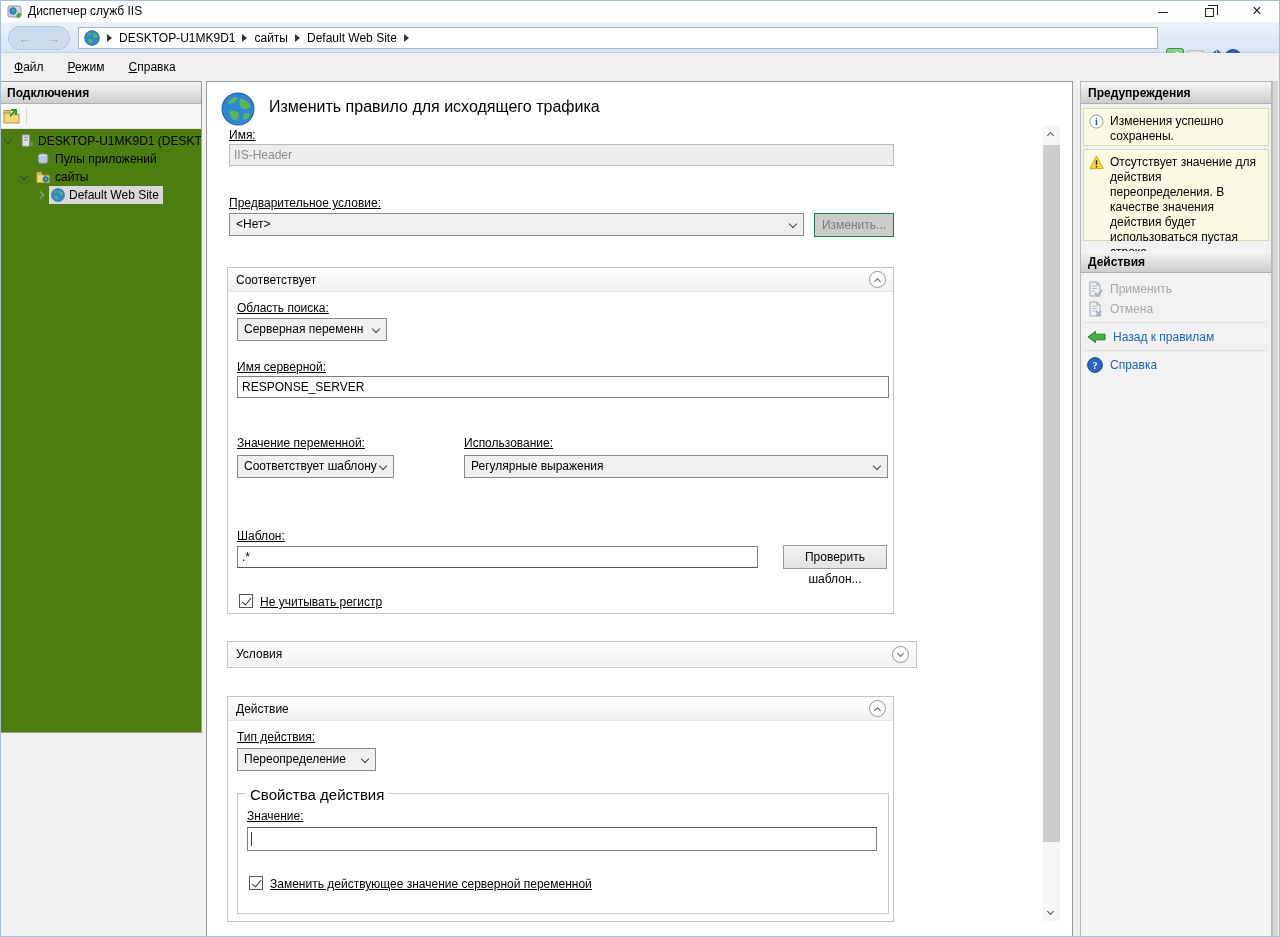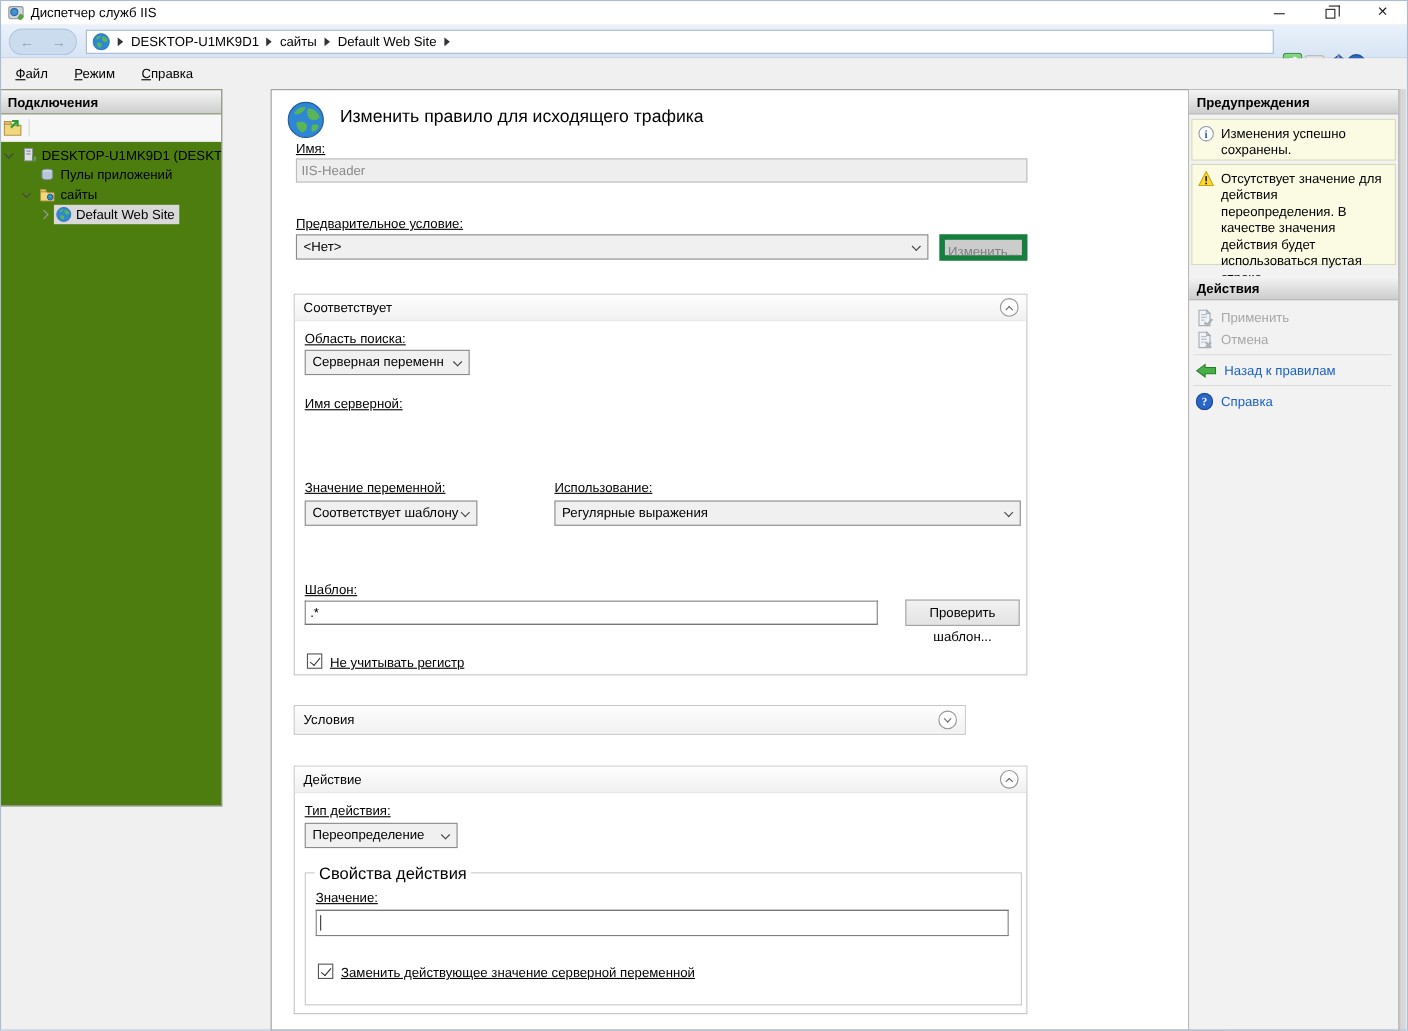--- a/index.html
+++ b/index.html
@@ -42,30 +42,30 @@
   .ltool-sep { width:1px; height:16px; background:#d9d9d9; }
   .tree { padding-top:3px; }
   .trow { position:relative; height:18px; line-height:18px; white-space:nowrap; overflow:hidden; }
   .chev-expanded { position:absolute; width:6px; height:6px; border-right:1.5px solid #444; border-bottom:1.5px solid #444; transform:rotate(45deg); top:5px; }
   .chev-collapsed { position:absolute; width:6px; height:6px; border-right:1.5px solid #a0a0a0; border-bottom:1.5px solid #a0a0a0; transform:rotate(-45deg); top:6px; }
   .ticon { position:absolute; top:2px; width:14px; height:14px; }
   .tlabel { position:absolute; top:0; }
   .sel-bg { background:#d9d9d9; padding:0 4px 0 2px; }
 
   
-  .mainpanel { left:206px; top:81px; width:867px; height:856px; background:#fff; border:1px solid #9b9b9b;margin-left:40px; }
+  .mainpanel { left:206px; top:81px; width:867px; height:856px; background:#fff; border:1px solid #9b9b9b; }
   .lbl { position:absolute; font-size:12px;text-decoration:underline; }
   .page-title { font-size:16px; }
   .ti { position:absolute; border:1px solid #808080; background:#fff; font:12px "Liberation Sans",sans-serif; padding:0 4px; outline:none; }
   .ti-disabled { border:1px solid #bcbcbc; background:#eeeeee; color:#8a8a8a; line-height:20px; }
   .combo { position:absolute; background:#f0f0f0; border:1px solid #8a8a8a; height:23px; line-height:21px;
            padding:0 22px 0 6px; white-space:nowrap; overflow:hidden; }
   .combo-chev { position:absolute; right:7px; top:7px; width:6px; height:6px; border-right:1.5px solid #444; border-bottom:1.5px solid #444; transform:rotate(45deg); }
   .btn { position:absolute; background:linear-gradient(#f2f2f2,#e3e3e3); border:1px solid #9a9a9a; text-align:center; font-size:12px; }
-  .btn-disabled { background:#cccccc; color:#7d7d7d; border:5px solid #15803d; }
+  .btn-disabled { background:#cccccc; color:#7d7d7d; border:1px solid #15803d; }
   .section { position:absolute; border:1px solid #c3c3c3; background:#fff; }
   .sec-head { height:24px; line-height:24px; padding-left:8px; background:linear-gradient(#fefefe,#f1f1f1); border-bottom:1px solid #e6e6e6; position:relative; }
   .sec-head.collapsed { border-bottom:none; }
   .circbtn { position:absolute; right:7px; top:3px; width:17px; height:17px; border:1px solid #949494; border-radius:50%; background:#fff; }
   .circ-up { position:absolute; left:4.5px; top:6.5px; width:5px; height:5px; border-left:1.5px solid #666; border-top:1.5px solid #666; transform:rotate(45deg); }
   .circ-down { position:absolute; left:4.5px; top:3.5px; width:5px; height:5px; border-right:1.5px solid #666; border-bottom:1.5px solid #666; transform:rotate(45deg); }
   .cb { position:absolute; width:14px; height:14px; background:#fff; border:1px solid #555; }
   .cb.checked::after { content:""; position:absolute; left:3.5px; top:0.5px; width:4px; height:8px;
                        border-right:1.7px solid #333; border-bottom:1.7px solid #333; transform:rotate(40deg); }
   .grpbox { position:absolute; border:1px solid #c9c9c9; }
@@ -244,38 +244,39 @@
       <span class="circbtn">
           <span class="circ-up"></span>
         </span>
     </div>
     <div class="lbl" style="left:9px;top:33px">Область поиска:</div>
     <div class="combo" style="left:9px;top:50px;width:150px">
       <span>Серверная переменн</span>
       <span class="combo-chev"></span>
     </div>
     <div class="lbl" style="left:9px;top:92px">Имя серверной:</div>
+    <input class="ti" style="left: 9px; top: 108px; width: 652px; height: 22px;" value="RESPONSE_SERVER">
     <div class="lbl" style="left:9px;top:168px">Значение переменной:</div>
     <div class="combo" style="left:9px;top:187px;width:157px">
       <span>Соответствует шаблону</span>
       <span class="combo-chev"></span>
     </div>
     <div class="lbl" style="left:236px;top:168px">Использование:</div>
     <div class="combo" style="left:236px;top:187px;width:424px">
       <span>Регулярные выражения</span>
       <span class="combo-chev"></span>
     </div>
     <div class="lbl" style="left:9px;top:261px">Шаблон:</div>
     <input class="ti" style="left: 9px; top: 278px; width: 521px; height: 22px; border-bottom-color: rgb(85, 85, 85);" value=".*">
     <div class="btn" style="left:555px;top:277px;width:104px;height:24px;line-height:22px">Проверить шаблон...</div>
     <span class="cb checked" style="left:11px;top:326px"></span>
     <div class="lbl" style="left:32px;top:327px">Не учитывать регистр</div>
   </div>
 
-  <div class="section" style="left:20px;top:559px;width:611px;height:27px">
+  <div class="section" style="left:20px;top:559px;width:690px;height:27px">
     <div class="sec-head collapsed">
       <span>Условия</span>
       <span class="circbtn" style="top:4px">
           <span class="circ-down"></span>
         </span>
     </div>
   </div>
 
   <div class="section" style="left:20px;top:614px;width:667px;height:226px">
     <div class="sec-head">

